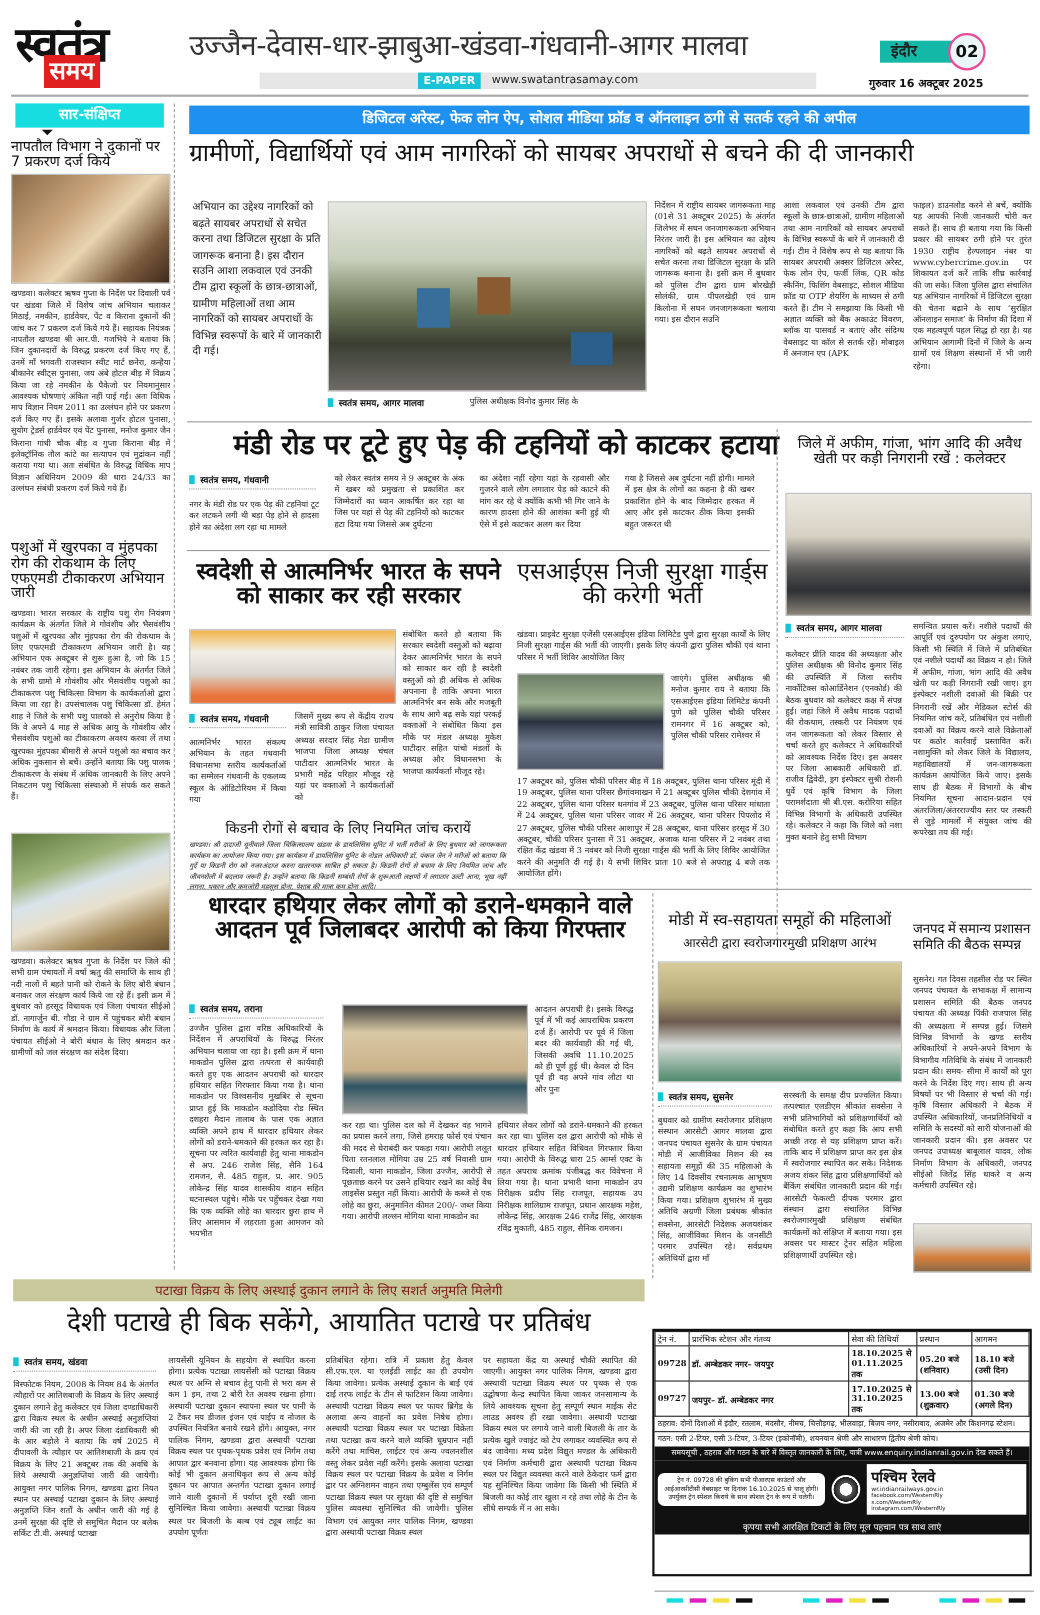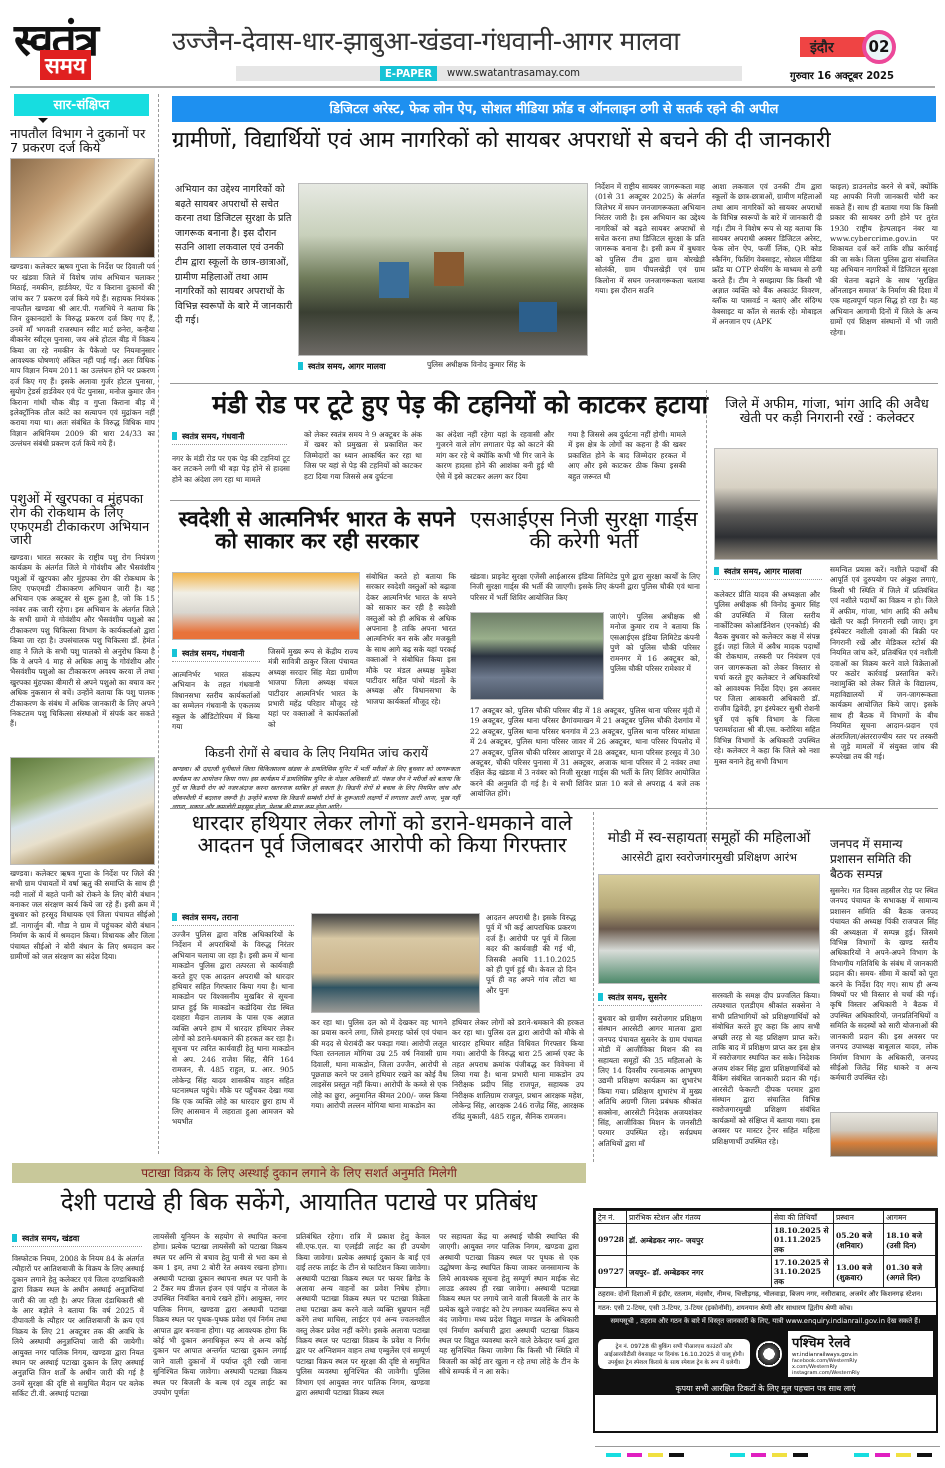--- a/index.html
+++ b/index.html
@@ -12,22 +12,22 @@
   .dateline::before { content: ""; display: inline-block; width: 5px; height: 8px; background: #17c3d6; margin-right: 5px; vertical-align: -1px; }
   .photo { border: 1px solid #bbb; overflow: hidden; }
   .rule { background: #999; height: 1px; }
   .vrule { border-left: 1px dashed #999; width: 0; }
   
   .logo-top { font-family: "DejaVu Serif", serif; font-size: 44px; font-weight: bold; color: #111; letter-spacing: -2px; }
   .logo-bottom { background: #e02020; color: #fff; font-family: "DejaVu Serif", serif; font-weight: bold; font-size: 22px; padding: 0 5px; }
   .mast-title { font-family: "DejaVu Sans", sans-serif; font-size: 26px; color: #333; letter-spacing: -0.5px; }
   .epaper-bar { background: #e6e6e6; }
   .epaper-tag { background: #17c3d6; color: #fff; font-size: 10px; font-weight: bold; padding: 2px 5px; }
-  .city-box { background: #ef4444; font-size: 14px; font-weight: bold; color: #222; }
-  .page-circle { border-radius: 50%; background: #eaf6f7; border: 4px solid #ec4899; font-weight: bold; font-size: 15px; display: flex; align-items: center; justify-content: center; }
+  .city-box { background: #14b8a6; font-size: 14px; font-weight: bold; color: #222; }
+  .page-circle { border-radius: 50%; background: #eaf6f7; border: 2px solid #ec4899; font-weight: bold; font-size: 15px; display: flex; align-items: center; justify-content: center; }
   table.train { border-collapse: collapse; width: 100%; font-family: "DejaVu Serif", serif; font-size: 7.5px; }
   table.train td, table.train th { border: 1px solid #222; text-align: left; padding: 1px 2px; }
   table.train th { font-weight: normal; background: #fff; }
   table.train td { font-weight: bold; }
 </style>
 </head>
 <body>
 
 <div class="abs" style="left:0;top:0;width:945px;height:84px;">
   <div class="abs logo-top" style="left:14px;top:8px;">स्वतंत्र</div>
@@ -95,46 +95,46 @@
 
 <div class="abs rule" style="left:170px;top:500px;width:530px;"></div>
 <div class="abs hl" style="left:172px;top:508px;width:290px;font-size:21px;text-align:center;">स्वदेशी से आत्मनिर्भर भारत के सपने को साकार कर रही सरकार</div>
 <div class="abs photo" style="left:172px;top:572px;width:188px;height:68px;background:linear-gradient(180deg,#f3b448 0%,#f1efe6 30%,#d9d6cf 60%,#e8733a 90%);"></div>
 <div class="abs dateline" style="left:172px;top:647px;width:88px;">स्वतंत्र समय, गंधवानी</div>
 <div class="abs body-text" style="left:172px;top:670px;width:88px;">आत्मनिर्भर भारत संकल्प अभियान के तहत गंधवानी विधानसभा स्तरीय कार्यकर्ताओं का सम्मेलन गंधवानी के एकलव्य स्कूल के ऑडिटोरियम में किया गया</div>
 <div class="abs body-text" style="left:268px;top:647px;width:90px;">जिसमें मुख्य रूप से केंद्रीय राज्य मंत्री सावित्री ठाकुर जिला पंचायत अध्यक्ष सरदार सिंह मेडा ग्रामीण भाजपा जिला अध्यक्ष चंचल पाटीदार आत्मनिर्भर भारत के प्रभारी महेंद्र परिहार मौजूद रहे यहां पर वक्ताओं ने कार्यकर्ताओं को</div>
 <div class="abs body-text" style="left:366px;top:572px;width:90px;">संबोधित करते हो बताया कि सरकार स्वदेशी वस्तुओं को बढ़ावा देकर आत्मनिर्भर भारत के सपने को साकार कर रही है स्वदेशी वस्तुओं को ही अधिक से अधिक अपनाना है ताकि अपना भारत आत्मनिर्भर बन सके और मजबूती के साथ आगे बढ़ सके यहां परकई वक्ताओं ने संबोधित किया इस मौके पर मंडल अध्यक्ष मुकेश पाटीदार सहित पांचो मंडलों के अध्यक्ष और विधानसभा के भाजपा कार्यकर्ता मौजूद रहे।</div>
 
 <div class="abs hl" style="left:468px;top:508px;width:232px;font-size:21px;font-weight:normal;text-align:center;">एसआईएस निजी सुरक्षा गार्ड्स की करेगी भर्ती</div>
-<div class="abs body-text" style="left:470px;top:572px;width:230px;">खंडवा। प्राइवेट सुरक्षा एजेंसी आईआरस इंडिया लिमिटेड पुणे द्वारा सुरक्षा कार्यों के लिए निजी सुरक्षा गार्ड्स की भर्ती की जाएगी। इसके लिए कंपनी द्वारा पुलिस चौकी एवं थाना परिसर में भर्ती शिविर आयोजित किए</div>
+<div class="abs body-text" style="left:470px;top:572px;width:230px;">खंडवा। प्राइवेट सुरक्षा एजेंसी एसआईएस इंडिया लिमिटेड पुणे द्वारा सुरक्षा कार्यों के लिए निजी सुरक्षा गार्ड्स की भर्ती की जाएगी। इसके लिए कंपनी द्वारा पुलिस चौकी एवं थाना परिसर में भर्ती शिविर आयोजित किए</div>
 <div class="abs photo" style="left:470px;top:612px;width:134px;height:88px;background:linear-gradient(180deg,#6d7d67 0%,#9ab08c 30%,#2b3340 50%,#6e7a8e 75%,#4b5666 100%);"></div>
 <div class="abs body-text" style="left:610px;top:612px;width:90px;height:92px;overflow:hidden;">जाएंगे। पुलिस अधीक्षक श्री मनोज कुमार राय ने बताया कि एसआईएस इंडिया लिमिटेड कंपनी पुणे को पुलिस चौकी परिसर रामनगर में 16 अक्टूबर को, पुलिस चौकी परिसर रामेश्वर में</div>
 <div class="abs body-text" style="left:470px;top:706px;width:230px;">17 अक्टूबर को, पुलिस चौकी परिसर बीड़ में 18 अक्टूबर, पुलिस थाना परिसर मूंदी में 19 अक्टूबर, पुलिस थाना परिसर छैगांवमाखन में 21 अक्टूबर पुलिस चौकी देशगांव में 22 अक्टूबर, पुलिस थाना परिसर धनगांव में 23 अक्टूबर, पुलिस थाना परिसर मांधाता में 24 अक्टूबर, पुलिस थाना परिसर जावर में 26 अक्टूबर, थाना परिसर पिपलोद में 27 अक्टूबर, पुलिस चौकी परिसर आशापुर में 28 अक्टूबर, थाना परिसर हरसूद में 30 अक्टूबर, चौकी परिसर पुनासा में 31 अक्टूबर, अजाक थाना परिसर में 2 नवंबर तथा रक्षित केंद्र खंडवा में 3 नवंबर को निजी सुरक्षा गार्ड्स की भर्ती के लिए शिविर आयोजित करने की अनुमति दी गई है। ये सभी शिविर प्रातः 10 बजे से अपराह्न 4 बजे तक आयोजित होंगे।</div>
 
 <div class="abs hl" style="left:174px;top:746px;width:285px;font-size:12.5px;font-weight:normal;text-align:center;">किडनी रोगों से बचाव के लिए नियमित जांच करायें</div>
 <div class="abs body-text" style="left:172px;top:764px;width:288px;font-style:italic;font-size:6.3px;line-height:9.5px;">खण्डवा। श्री दादाजी धूनीवाले जिला चिकित्सालय खंडवा के डायलिसिस यूनिट में भर्ती मरीजों के लिए बुधवार को जागरूकता कार्यक्रम का आयोजन किया गया। इस कार्यक्रम में डायलिसिस यूनिट के नोडल अधिकारी डॉ. पंकज जैन ने मरीजों को बताया कि गुर्दे या किडनी रोग को नजरअंदाज करना खतरनाक साबित हो सकता है। किडनी रोगों से बचाव के लिए नियमित जांच और जीवनशैली में बदलाव जरूरी है। उन्होंने बताया कि किडनी सम्बंधी रोगों के शुरूआती लक्षणों में लगातार उल्टी आना, भूख नहीं लगना, थकान और कमजोरी महसूस होना, पेशाब की मात्रा कम होना आदि।</div>
 
 <div class="abs rule" style="left:170px;top:808px;width:768px;"></div>
-<div class="abs hl" style="left:172px;top:812px;width:420px;font-size:21px;font-weight:normal;text-align:center;">धारदार हथियार लेकर लोगों को डराने-धमकाने वाले आदतन पूर्व जिलाबदर आरोपी को किया गिरफ्तार</div>
+<div class="abs hl" style="left:172px;top:812px;width:420px;font-size:21px;font-weight:bold;text-align:center;">धारदार हथियार लेकर लोगों को डराने-धमकाने वाले आदतन पूर्व जिलाबदर आरोपी को किया गिरफ्तार</div>
 <div class="abs dateline" style="left:172px;top:911px;width:122px;">स्वतंत्र समय, तराना</div>
 <div class="abs body-text" style="left:172px;top:930px;width:122px;height:230px;overflow:hidden;">उज्जैन पुलिस द्वारा वरिष्ठ अधिकारियों के निर्देशन में अपराधियों के विरुद्ध निरंतर अभियान चलाया जा रहा है। इसी क्रम में थाना माकडोन पुलिस द्वारा तत्परता से कार्यवाही करते हुए एक आदतन अपराधी को धारदार हथियार सहित गिरफ्तार किया गया है। थाना माकडोन पर विश्वसनीय मुखबिर से सूचना प्राप्त हुई कि माकडोन कडोदिया रोड स्थित दशहरा मैदान तालाब के पास एक अज्ञात व्यक्ति अपने हाथ में धारदार हथियार लेकर लोगों को डराने-धमकाने की हरकत कर रहा है। सूचना पर त्वरित कार्यवाही हेतु थाना माकडोन से अप. 246 राजेश सिंह, सैनि 164 रामजन, सै. 485 राहुल, प्र. आर. 905 लोकेन्द्र सिंह यादव शासकीय वाहन सहित घटनास्थल पहुंचे। मौके पर पहुँचकर देखा गया कि एक व्यक्ति लोहे का धारदार छुरा हाथ में लिए आसमान में लहराता हुआ आमजन को भयभीत</div>
 <div class="abs photo" style="left:311px;top:913px;width:169px;height:100px;background:linear-gradient(180deg,#404040 0%,#d8c8a4 25%,#c9b289 60%,#2f5463 75%,#9a9a96 100%);"></div>
 <div class="abs body-text" style="left:486px;top:913px;width:90px;height:105px;overflow:hidden;">आदतन अपराधी है। इसके विरुद्ध पूर्व में भी कई आपराधिक प्रकरण दर्ज हैं। आरोपी पर पूर्व में जिला बदर की कार्यवाही की गई थी, जिसकी अवधि 11.10.2025 को ही पूर्ण हुई थी। केवल दो दिन पूर्व ही वह अपने गांव लौटा था और पुनः</div>
 <div class="abs body-text" style="left:311px;top:1018px;width:136px;height:140px;overflow:hidden;">कर रहा था। पुलिस दल को में देखकर वह भागने का प्रयास करने लगा, जिसे हमराह फोर्स एवं पंचान की मदद से घेराबंदी कर पकड़ा गया। आरोपी ललूत पिता रतनलाल मोगिया उम्र 25 वर्ष निवासी ग्राम दिवाली, थाना माकडोन, जिला उज्जैन, आरोपी से पूछताछ करने पर उसने हथियार रखने का कोई वैध लाइसेंस प्रस्तुत नहीं किया। आरोपी के कब्जे से एक लोहे का छुरा, अनुमानित कीमत 200/- जब्त किया गया। आरोपी लल्लन मोगिया थाना माकडोन का</div>
 <div class="abs body-text" style="left:452px;top:1018px;width:132px;height:140px;overflow:hidden;">हथियार लेकर लोगों को डराने-धमकाने की हरकत कर रहा था। पुलिस दल द्वारा आरोपी को मौके से धारदार हथियार सहित विधिवत गिरफ्तार किया गया। आरोपी के विरुद्ध धारा 25 आर्म्स एक्ट के तहत अपराध क्रमांक पंजीबद्ध कर विवेचना में लिया गया है। थाना प्रभारी थाना माकडोन उप निरीक्षक प्रदीप सिंह राजपूत, सहायक उप निरीक्षक शालिग्राम राजपूत, प्रधान आरक्षक महेश, लोकेन्द्र सिंह, आरक्षक 246 राजेंद्र सिंह, आरक्षक रविंद्र मुकाती, 485 राहुल, सैनिक रामजन।</div>
 <div class="abs vrule" style="left:593px;top:812px;height:350px;"></div>
 
 <div class="abs hl" style="left:598px;top:830px;width:222px;font-size:14px;font-weight:normal;text-align:center;">मोडी में स्व-सहायता समूहों की महिलाओं</div>
 <div class="abs hl" style="left:598px;top:852px;width:222px;font-size:11px;font-weight:normal;text-align:center;">आरसेटी द्वारा स्वरोजगारमुखी प्रशिक्षण आरंभ</div>
 <div class="abs photo" style="left:598px;top:874px;width:222px;height:110px;background:linear-gradient(180deg,#d8cd9a 0%,#b5a878 30%,#6b5a4d 50%,#d8dcd8 70%,#4e8a6b 100%);"></div>
 <div class="abs dateline" style="left:598px;top:991px;width:104px;">स्वतंत्र समय, सुसनेर</div>
 <div class="abs body-text" style="left:598px;top:1014px;width:104px;height:140px;overflow:hidden;">बुधवार को ग्रामीण स्वरोजगार प्रशिक्षण संस्थान आरसेटी आगर मालवा द्वारा जनपद पंचायत सुसनेर के ग्राम पंचायत मोडी में आजीविका मिशन की स्व सहायता समूहों की 35 महिलाओ के लिए 14 दिवसीय रचनात्मक आभूषण उद्यमी प्रशिक्षण कार्यक्रम का शुभारंभ किया गया। प्रशिक्षण शुभारंभ में मुख्य अतिथि अग्रणी जिला प्रबंधक श्रीकांत सक्सेना, आरसेटी निदेशक अजयशंकर सिंह, आजीविका मिशन के जनसीटी परमार उपस्थित रहे। सर्वप्रथम अतिथियों द्वारा माँ</div>
 <div class="abs body-text" style="left:712px;top:991px;width:108px;height:163px;overflow:hidden;">सरस्वती के समक्ष दीप प्रज्वलित किया। तत्पश्चात एलडीएम श्रीकांत सक्सेना ने सभी प्रतिभागियों को प्रशिक्षणार्थियों को संबोधित करते हुए कहा कि आप सभी अच्छी तरह से यह प्रशिक्षण प्राप्त करें। ताकि बाद में प्रशिक्षण प्राप्त कर इस क्षेत्र में स्वरोजगार स्थापित कर सके। निदेशक अजय शंकर सिंह द्वारा प्रशिक्षणार्थियों को बैंकिंग संबंधित जानकारी प्रदान की गई। आरसेटी फेकल्टी दीपक परमार द्वारा संस्थान द्वारा संचालित विभिन्न स्वरोजगारमुखी प्रशिक्षण संबंधित कार्यक्रमों को संक्षिप्त में बताया गया। इस अवसर पर मास्टर ट्रेनर सहित महिला प्रशिक्षणार्थी उपस्थित रहे।</div>
 
-<div class="abs hl" style="left:830px;top:837px;width:108px;font-size:12px;font-weight:normal;line-height:1.25;">जनपद में समान्य प्रशासन समिति की बैठक सम्पन्न</div>
+<div class="abs hl" style="left:830px;top:837px;width:108px;font-size:12px;font-weight:normal;line-height:1.25;font-family:Liberation Serif, serif;">जनपद में समान्य प्रशासन समिति की बैठक सम्पन्न</div>
 <div class="abs body-text" style="left:830px;top:886px;width:108px;height:222px;overflow:hidden;">सुसनेर। गत दिवस तहसील रोड़ पर स्थित जनपद पंचायत के सभाकक्ष में सामान्य प्रशासन समिति की बैठक जनपद पंचायत की अध्यक्ष पिंकी राजपाल सिंह की अध्यक्षता में सम्पन्न हुई। जिसमे विभिन्न विभागों के खण्ड स्तरीय अधिकारियों ने अपने-अपने विभाग के विभागीय गतिविधि के संबंध में जानकारी प्रदान की। समय- सीमा में कार्यों को पूरा करने के निर्देश दिए गए। साथ ही अन्य विषयों पर भी विस्तार से चर्चा की गई। कृषि विस्तार अधिकारी ने बैठक में उपस्थित अधिकारियों, जनप्रतिनिधियों व समिति के सदस्यों को सारी योजनाओं की जानकारी प्रदान की। इस अवसर पर जनपद उपाध्यक्ष बाबूलाल यादव, लोक निर्माण विभाग के अधिकारी, जनपद सीईओ जितेंद्र सिंह धाकरे व अन्य कर्मचारी उपस्थित रहे।</div>
 <div class="abs photo" style="left:830px;top:1112px;width:108px;height:45px;background:linear-gradient(180deg,#e9e7e0 0%,#cfcac0 40%,#d77f3a 70%,#8a6a4a 100%);"></div>
 
 <div class="abs" style="left:12px;top:1163px;width:574px;height:20px;background:#c8c89a;text-align:center;font-size:12px;line-height:20px;color:#7f1d1d;">पटाखा विक्रय के लिए अस्थाई दुकान लगाने के लिए सशर्त अनुमति मिलेगी</div>
 <div class="abs hl" style="left:12px;top:1190px;width:574px;font-size:24px;font-weight:normal;text-align:center;white-space:nowrap;">देशी पटाखे ही बिक सकेंगे, आयातित पटाखे पर प्रतिबंध</div>
 <div class="abs dateline" style="left:12px;top:1232px;width:130px;">स्वतंत्र समय, खंडवा</div>
 <div class="abs body-text" style="left:12px;top:1254px;width:132px;height:200px;overflow:hidden;">विस्फोटक नियम, 2008 के नियम 84 के अंतर्गत त्यौहारों पर आतिशबाजी के विक्रय के लिए अस्थाई दुकान लगाने हेतु कलेक्टर एवं जिला दण्डाधिकारी द्वारा विक्रय स्थल के अधीन अस्थाई अनुज्ञप्तियां जारी की जा रही है। अपर जिला दंडाधिकारी श्री के आर बड़ोले ने बताया कि वर्ष 2025 में दीपावली के त्यौहार पर आतिशबाजी के क्रय एवं विक्रय के लिए 21 अक्टूबर तक की अवधि के लिये अस्थायी अनुज्ञप्तियां जारी की जायेगी। आयुक्त नगर पालिक निगम, खण्डवा द्वारा नियत स्थान पर अस्थाई पटाखा दुकान के लिए अस्थाई अनुज्ञप्ति जिन शर्तों के अधीन जारी की गई है उनमें सुरक्षा की दृष्टि से समुचित मैदान पर बलेक सर्किट टी.वी. अस्थाई पटाखा</div>
 <div class="abs body-text" style="left:153px;top:1232px;width:134px;height:222px;overflow:hidden;">लायसेंसी यूनियन के सहयोग से स्थापित करना होगा। प्रत्येक पटाखा लायसेंसी को पटाखा विक्रय स्थल पर अग्नि से बचाव हेतु पानी से भरा कम से कम 1 इम, तथा 2 बोरी रेत अवश्य रखना होगा। अस्थायी पटाखा दुकान स्थापना स्थल पर पानी के 2 टैंकर मय डीजल इंजन एवं पाईप व नोजल के उपस्थित नियंत्रित बनाये रखने होंगे। आयुक्त, नगर पालिक निगम, खण्डवा द्वारा अस्थायी पटाखा विक्रय स्थल पर पृथक-पृथक प्रवेश एवं निर्गम तथा आपात द्वार बनवाना होगा। यह आवश्यक होगा कि कोई भी दुकान अनाधिकृत रूप से अन्य कोई दुकान पर आपात अन्तर्गत पटाखा दुकान लगाई जाने वाली दुकानों में पर्याप्त दूरी रखी जाना सुनिश्चित किया जावेगा। अस्थायी पटाखा विक्रय स्थल पर बिजली के बल्ब एवं ट्यूब लाईट का उपयोग पूर्णतः</div>
 <div class="abs body-text" style="left:296px;top:1232px;width:134px;height:222px;overflow:hidden;">प्रतिबंधित रहेगा। रात्रि में प्रकाश हेतु केवल सी.एफ.एल. या एलईडी लाईट का ही उपयोग किया जावेगा। प्रत्येक अस्थाई दुकान के बाईं एवं दाईं तरफ लाईट के टीन से फाटिशन किया जावेगा। अस्थायी पटाखा विक्रय स्थल पर फायर ब्रिगेड के अलावा अन्य वाहनों का प्रवेश निषेध होगा। अस्थायी पटाखा विक्रय स्थल पर पटाखा विक्रेता तथा पटाखा क्रय करने वाले व्यक्ति धूम्रपान नहीं करेंगे तथा माचिस, लाईटर एवं अन्य ज्वलनशील वस्तु लेकर प्रवेश नहीं करेंगे। इसके अलावा पटाखा विक्रय स्थल पर पटाखा विक्रय के प्रवेश व निर्गम द्वार पर अग्निशमन वाहन तथा एम्बुलेंस एवं सम्पूर्ण पटाखा विक्रय स्थल पर सुरक्षा की दृष्टि से समुचित पुलिस व्यवस्था सुनिश्चित की जावेगी। पुलिस विभाग एवं आयुक्त नगर पालिक निगम, खण्डवा द्वारा अस्थायी पटाखा विक्रय स्थल</div>
 <div class="abs body-text" style="left:439px;top:1232px;width:140px;height:222px;overflow:hidden;">पर सहायता केंद्र या अस्थाई चौकी स्थापित की जाएगी। आयुक्त नगर पालिक निगम, खण्डवा द्वारा अस्थायी पटाखा विक्रय स्थल पर पृथक से एक उद्घोषणा केन्द्र स्थापित किया जाकर जनसामान्य के लिये आवश्यक सूचना हेतु सम्पूर्ण स्थान माईक सेट लाउड अवश्य ही रखा जावेगा। अस्थायी पटाखा विक्रय स्थल पर लगाये जाने वाली बिजली के तार के प्रत्येक खुले ज्वाइंट को टेप लगाकर व्यवस्थित रूप से बंद जावेगा। मध्य प्रदेश विद्युत मण्डल के अधिकारी एवं निर्माण कर्मचारी द्वारा अस्थायी पटाखा विक्रय स्थल पर विद्युत व्यवस्था करने वाले ठेकेदार फर्म द्वारा यह सुनिश्चित किया जावेगा कि किसी भी स्थिति में बिजली का कोई तार खुला न रहे तथा लोहे के टीन के सीधे सम्पर्क में न आ सके।</div>

